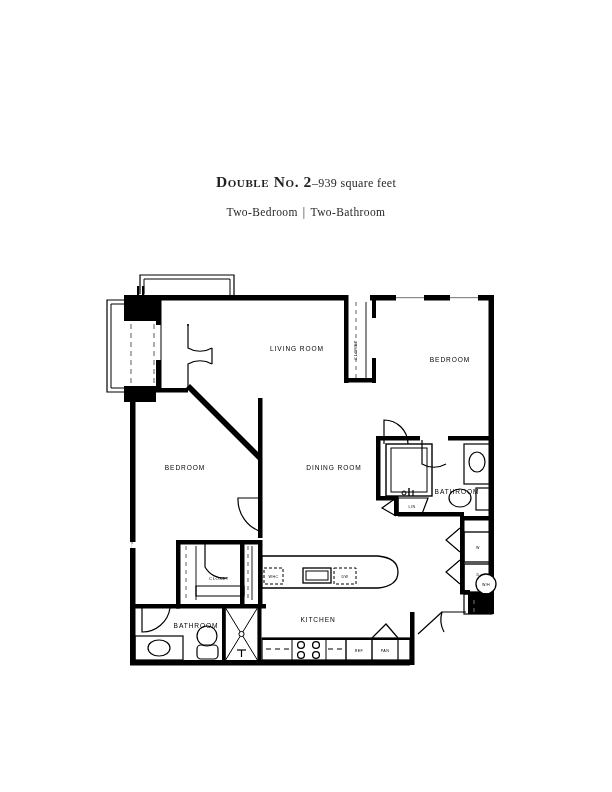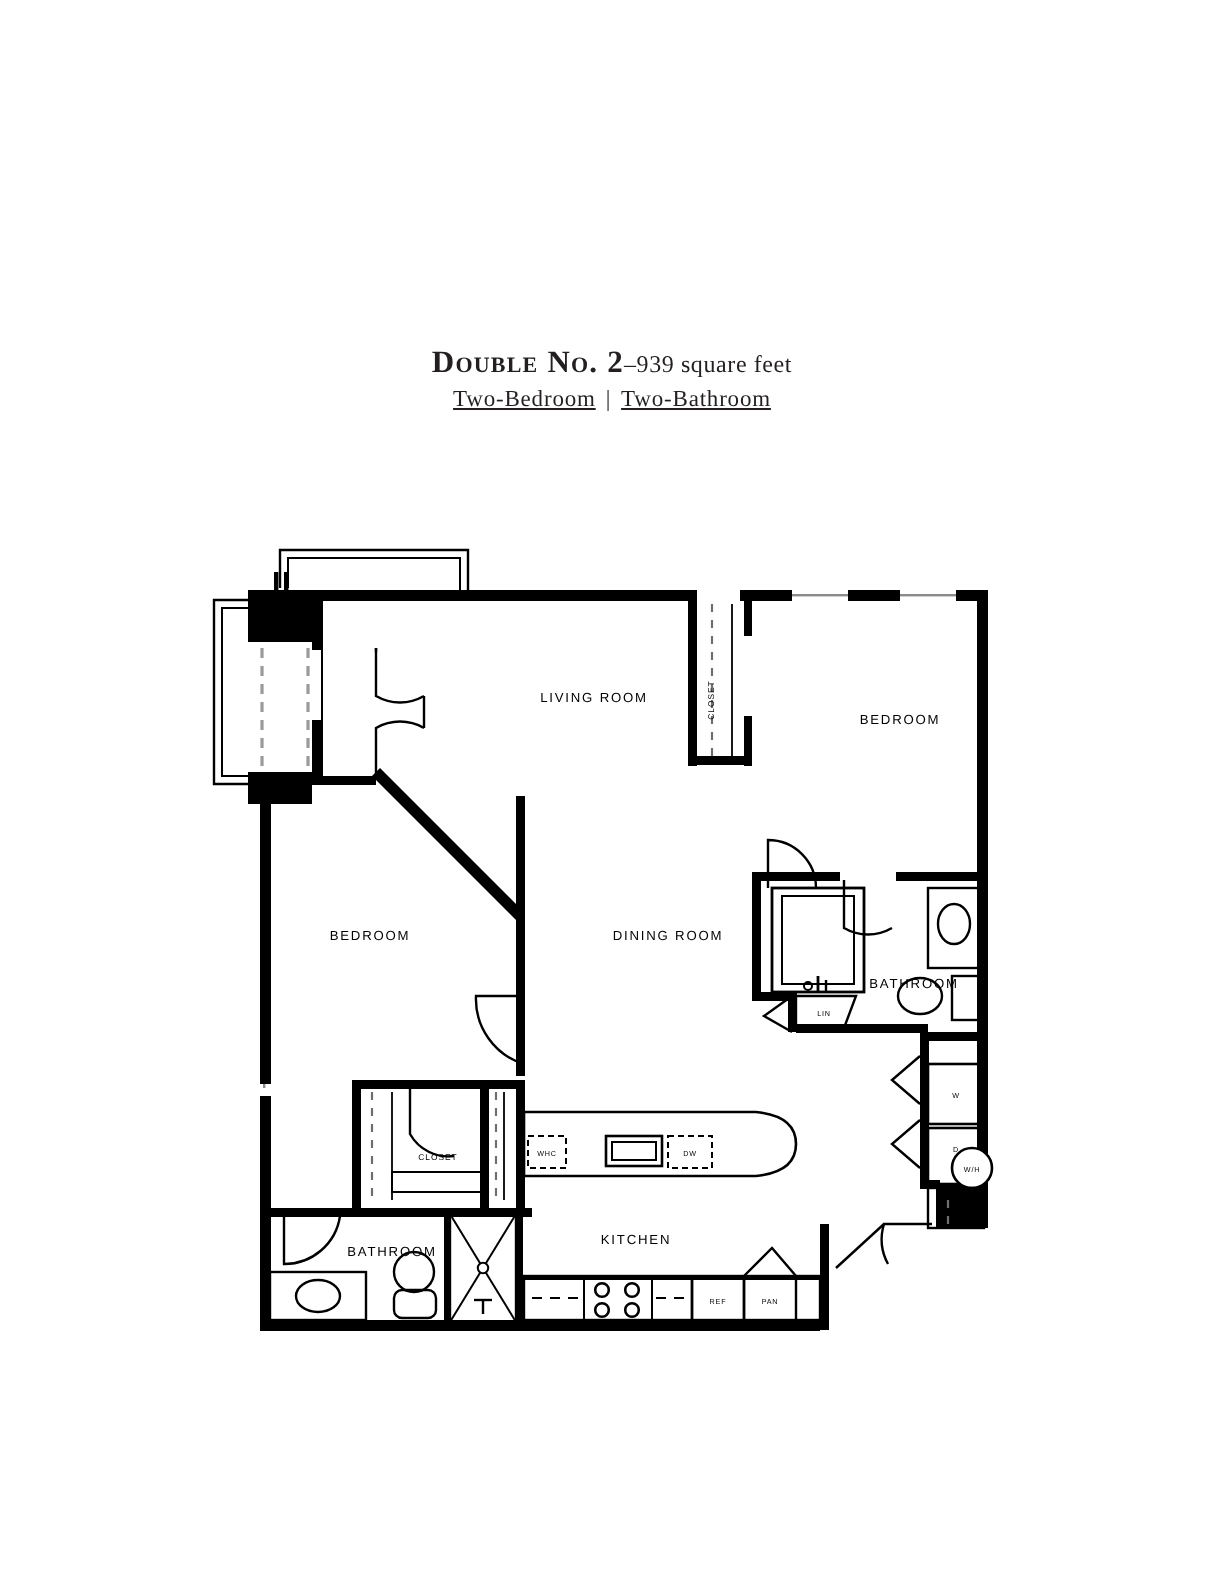--- a/index.html
+++ b/index.html
@@ -44,26 +44,25 @@
   }
   #plan-title .t-sep {
     font-size: 12px;
     font-weight: normal;
   }
   #plan-title .t-area {
     font-size: 12px;
     font-weight: normal;
   }
   #plan-subtitle {
-    margin-top: 4px;
+    margin-top: 16px;
     font-size: 11.5px;
     color: #231f20;
     letter-spacing: 0.4px;
     white-space: nowrap;
-    text-decoration: underline;
   }
   #plan-subtitle .sub-sep {
     display: inline-block;
     padding: 0 5px;
   }
   
   #floorplan-wrap {
     position: absolute;
     left: 0;
     top: 0;

